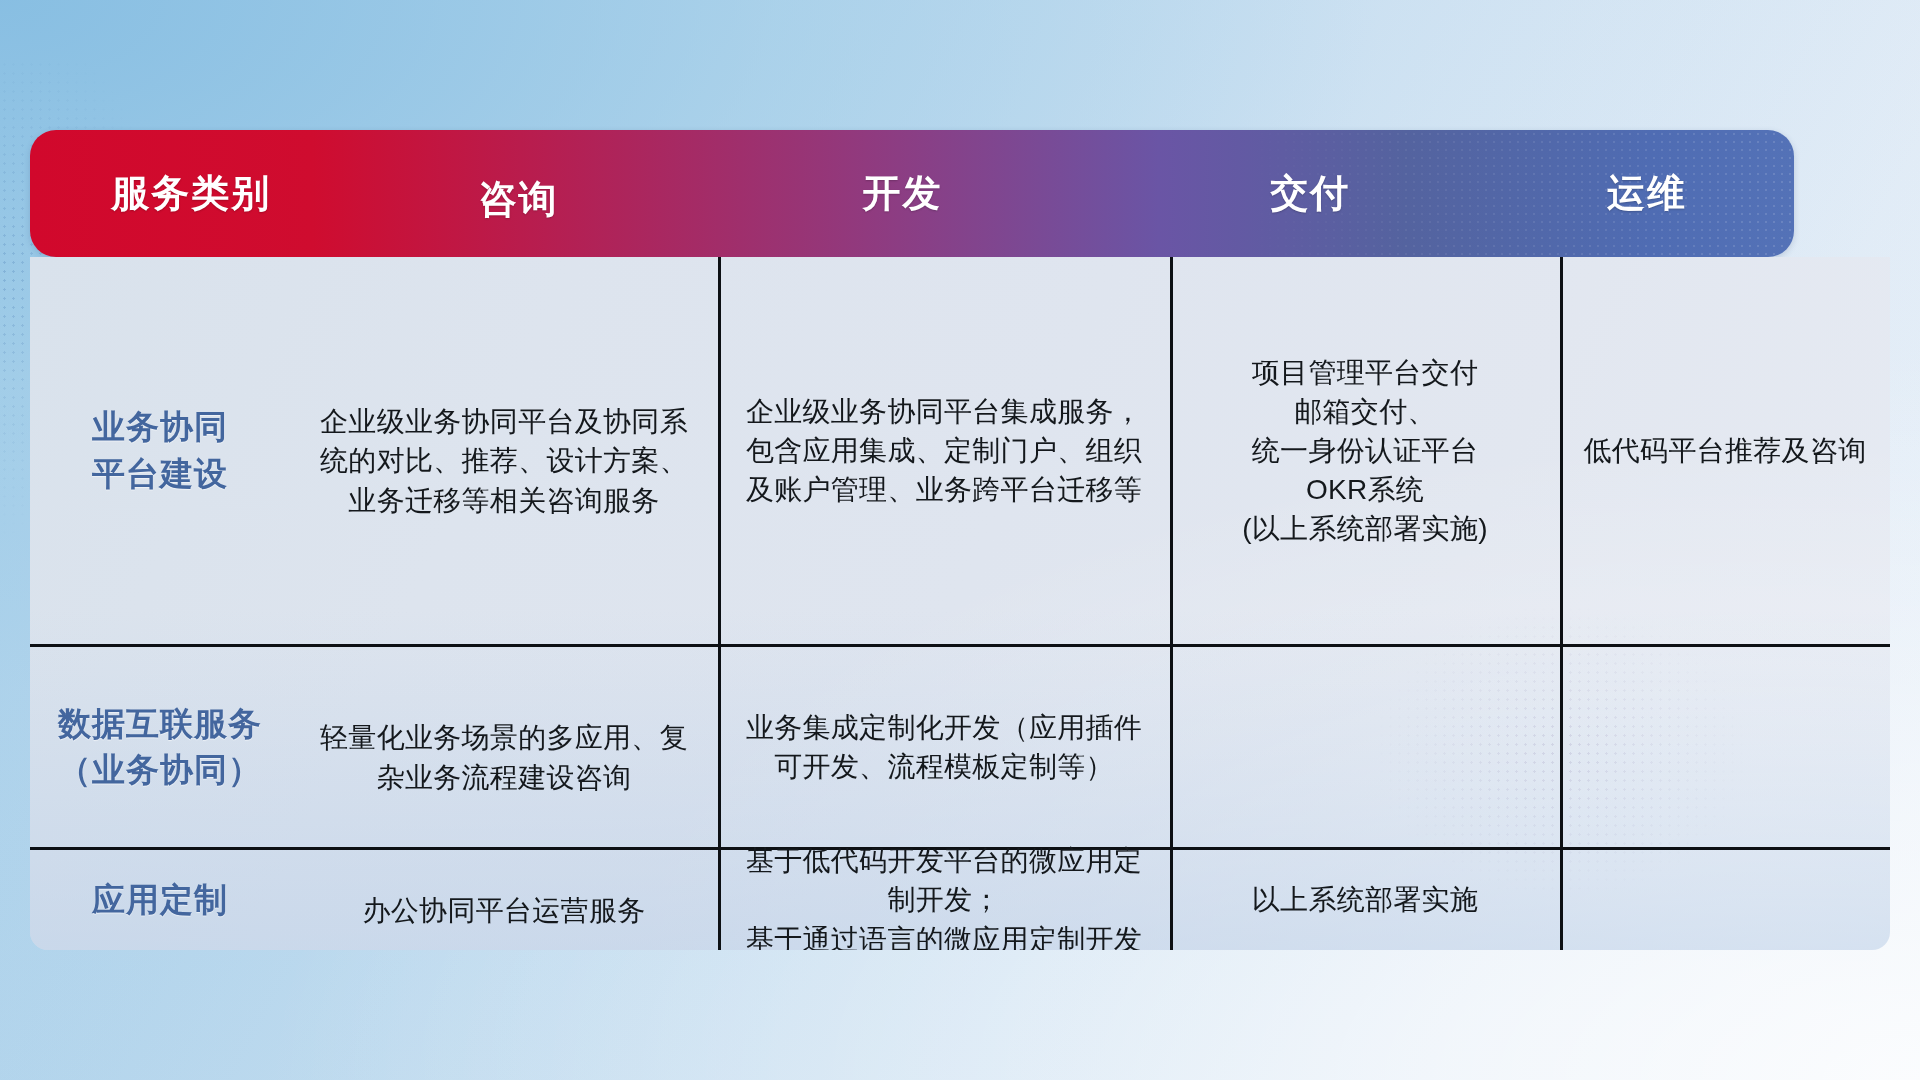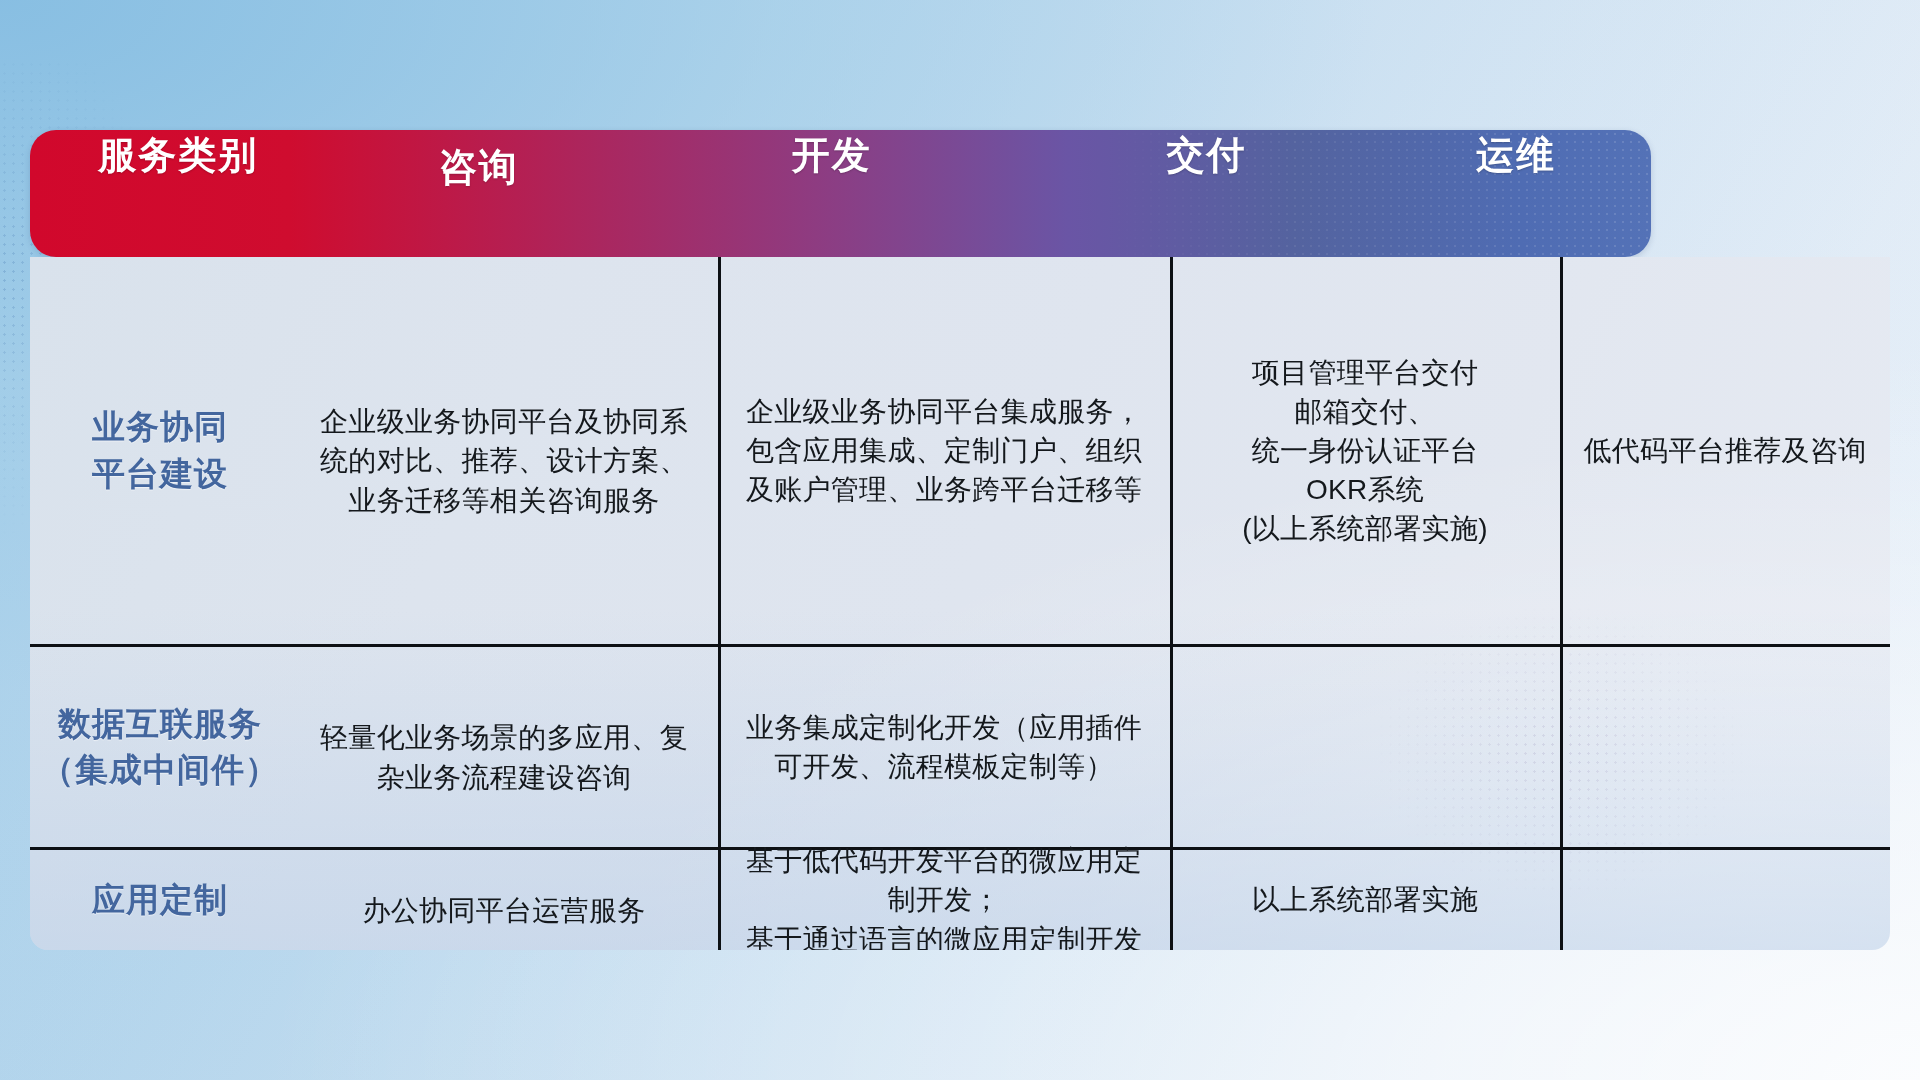--- a/index.html
+++ b/index.html
@@ -42,33 +42,34 @@
     left: 30px;
     top: 130px;
     width: 1860px;
     height: 820px;
   }
 
   
   #header-row {
     position: absolute;
     left: 0; top: 0;
-    width: 1621px;
+    width: 1764px;
     height: 127px;
     border-radius: 26px;
     background: linear-gradient(90deg,
         #d1082c 0%,
         #cf0c2f 16%,
         #b51f52 30%,
         #8f3b80 48%,
         #6a55a5 64%,
         #54639f 78%,
         #4f6cb3 92%,
         #5472b7 100%);
     display: flex;
+    align-items: center;
     overflow: hidden;
     box-shadow: 0 2px 6px rgba(40,60,110,0.18);
   }
   #header-row::after {
     content: "";
     position: absolute;
     right: 0; top: 0;
     width: 560px; height: 100%;
     background-image: radial-gradient(rgba(255,255,255,0.30) 1px, transparent 1.3px);
     background-size: 8px 8px;
@@ -247,21 +248,21 @@
 (以上系统部署实施)</p>
         </div>
         <div class="cell c-ops">
           <p class="body-text">低代码平台推荐及咨询</p>
         </div>
       </div>
 
       <div class="row" style="top:390px;height:200px;">
         <div class="cell c-cat">
           <p class="cat-text">数据互联服务
-（集成中间件）</p>
+（业务协同）</p>
         </div>
         <div class="cell c-cons">
           <p class="body-text">轻量化业务场景的多应用、复
 杂业务流程建设咨询</p>
         </div>
         <div class="cell c-dev">
           <p class="body-text">业务集成定制化开发（应用插件
 可开发、流程模板定制等）</p>
         </div>
         <div class="cell c-deliv">

